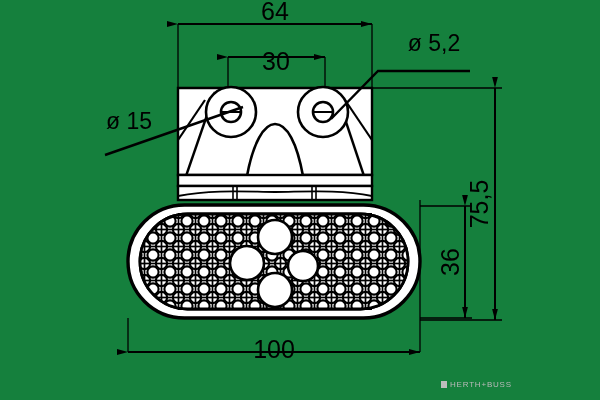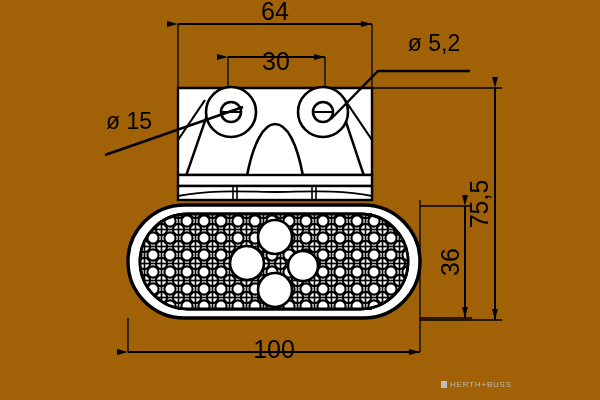--- a/index.html
+++ b/index.html
@@ -8,21 +8,21 @@
     padding: 0;
     background: #ffffff;
   }
   body {
     font-family: "Liberation Sans", sans-serif;
   }
   #drawing-root {
     position: relative;
     width: 600px;
     height: 400px;
-    background: #a16207;
+    background: #15803d;
     overflow: hidden;
   }
   #drawing-svg {
     position: absolute;
     top: 0;
     left: 0;
     width: 600px;
     height: 400px;
     display: block;
   }

